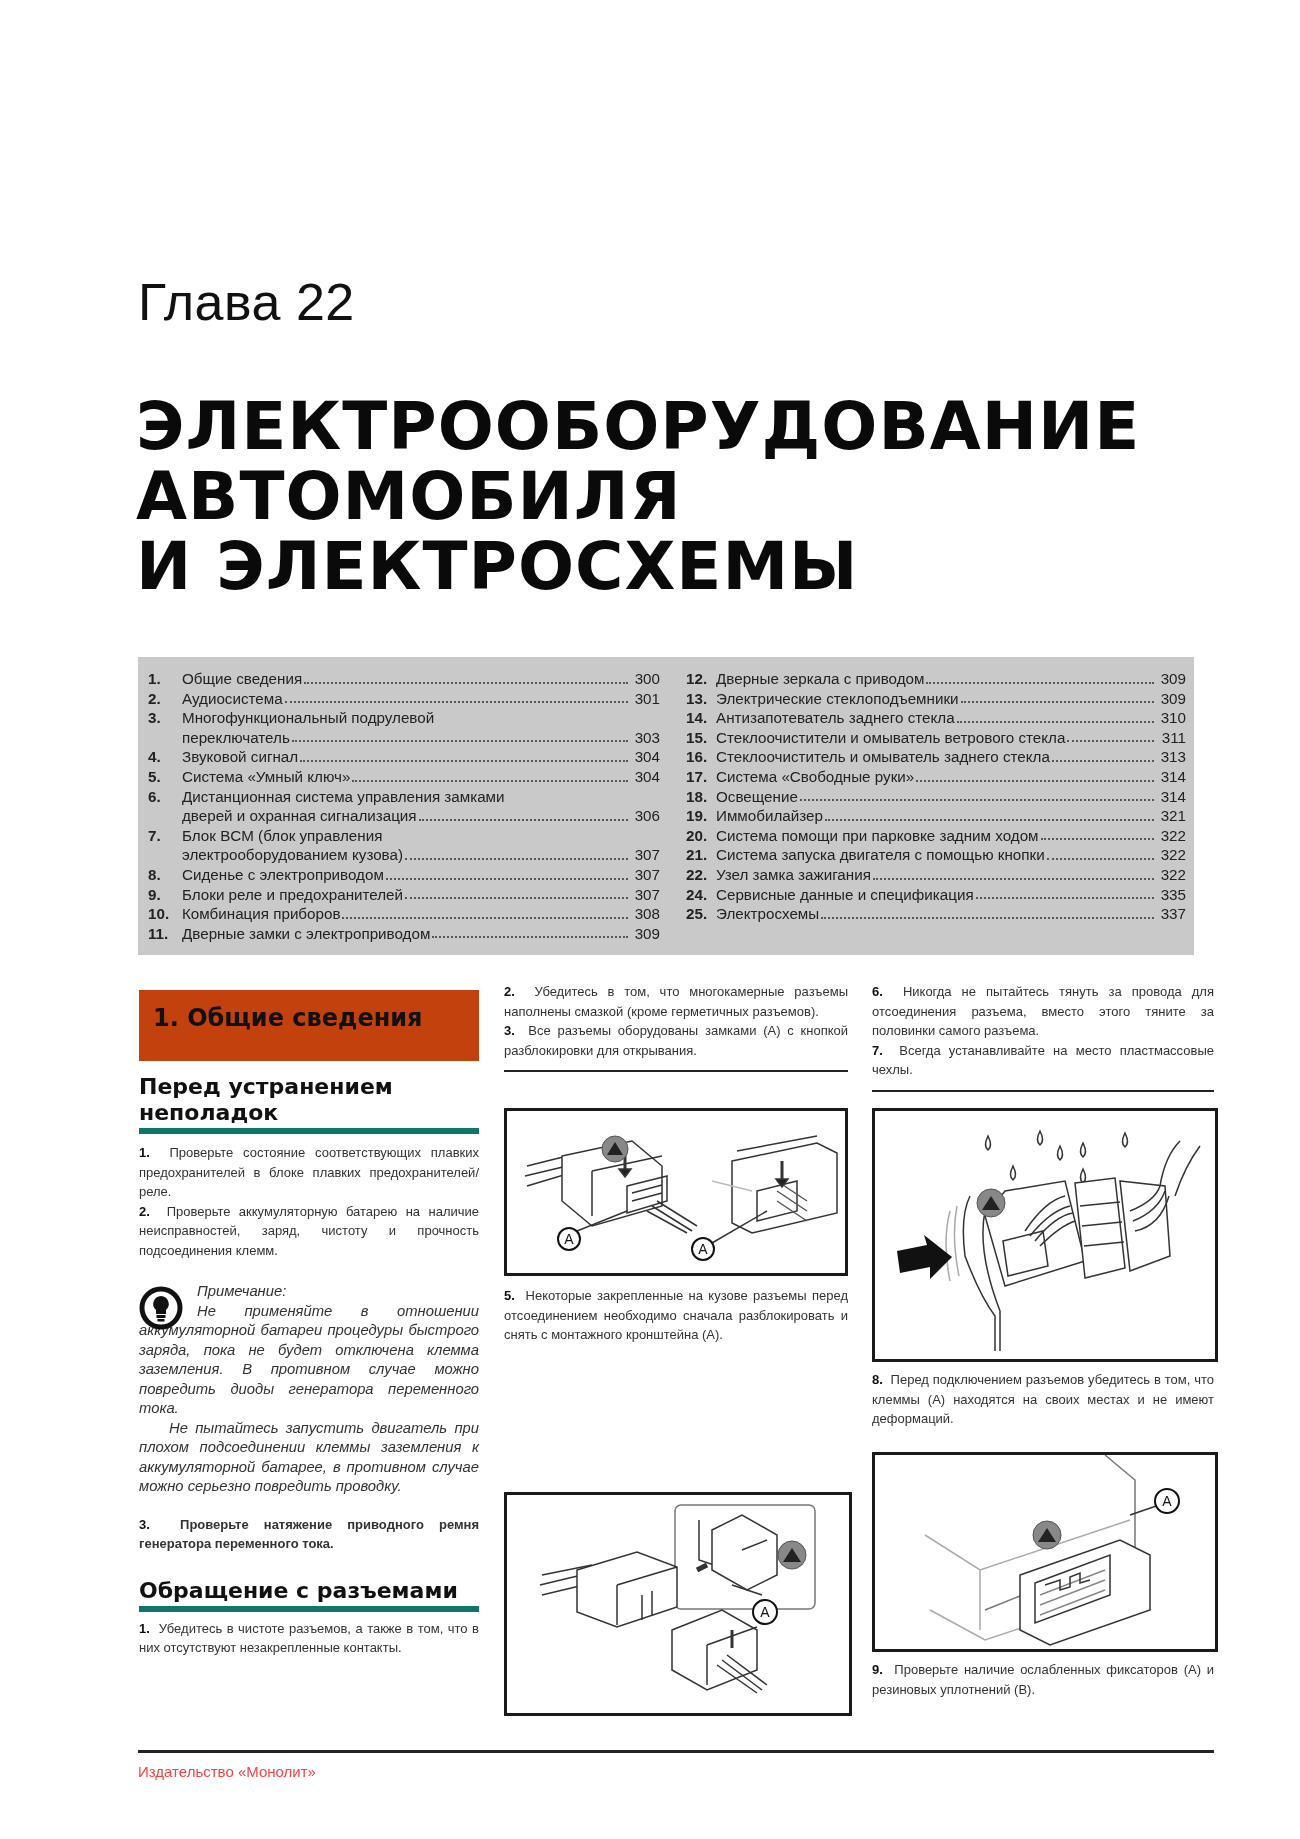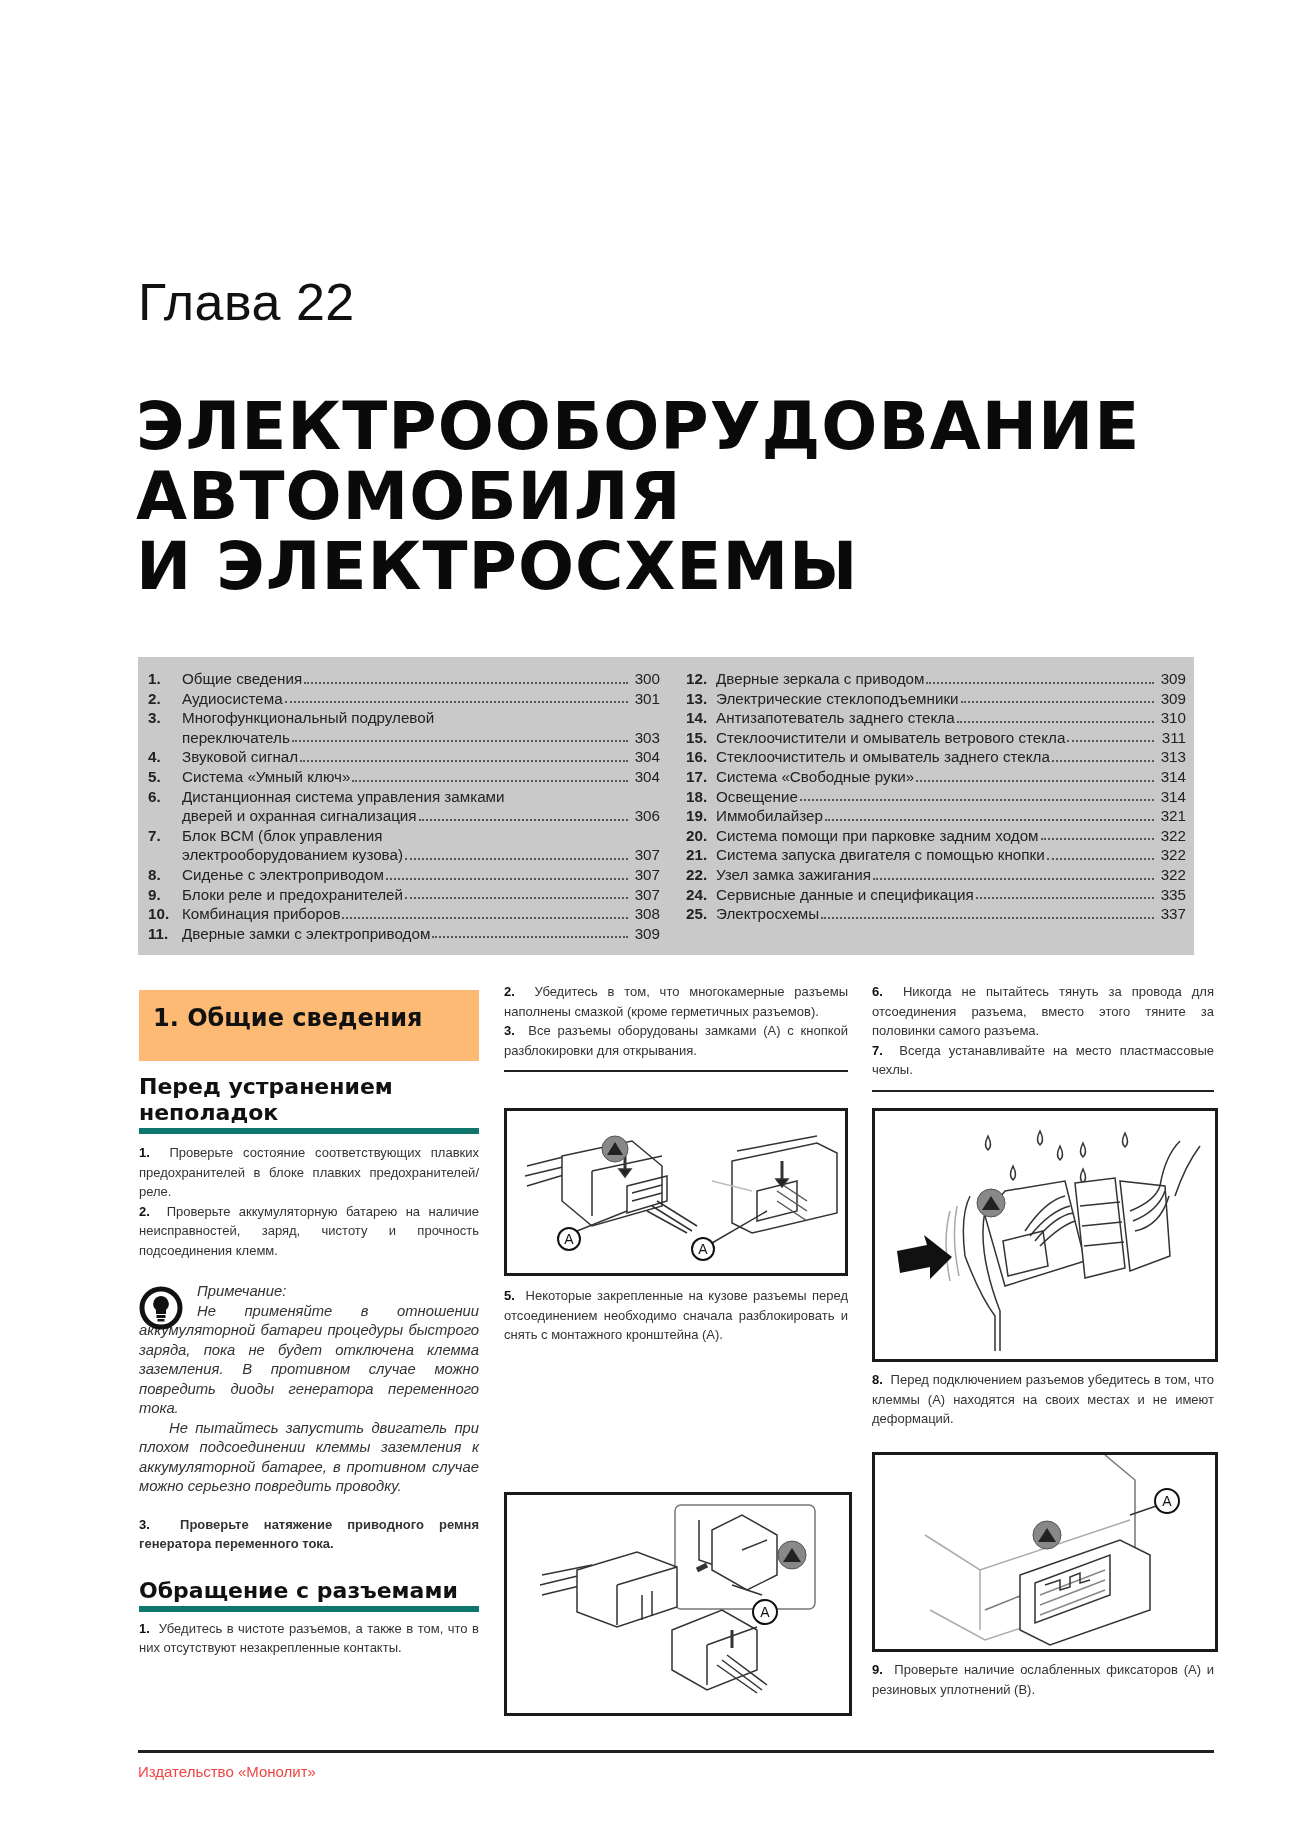--- a/index.html
+++ b/index.html
@@ -12,21 +12,21 @@
   .toc-col.left { left:10px; width:512px; }
   .toc-col.right { left:548px; width:500px; }
   .toc-item { display:flex; align-items:flex-end; }
   .toc-num { font-weight:700; width:34px; flex:none; }
   .toc-col.right .toc-num { width:30px; }
   .toc-text { flex:1; display:flex; align-items:flex-end; min-width:0; }
   .toc-label { white-space:nowrap; }
   .toc-dots { flex:1; border-bottom:2px dotted #555; margin:0 2px 5px 2px; min-width:6px; }
   .toc-page { flex:none; width:30px; text-align:right; }
   .toc-cont { padding-left:34px; }
-  .sec-header { left:139px; top:990px; width:340px; height:71px; background:#fdba74; }
+  .sec-header { left:139px; top:990px; width:340px; height:71px; background:#c2410c; }
   .sec-header span { position:absolute; left:14px; top:14px; font-size:24px; font-weight:700; color:#111; font-family:"DejaVu Sans", sans-serif; }
   .subhead { font-size:22px; font-weight:700; color:#111; line-height:26px; font-family:"DejaVu Sans", sans-serif; border-bottom:6px solid #0f766e; padding-bottom:2px; }
   .para { font-size:13px; line-height:19.5px; color:#333; text-align:justify; }
   .para b { color:#111; }
   .note-text { font-size:14.8px; line-height:19.5px; font-style:italic; color:#333; text-align:justify; }
   .rule { height:2px; background:#222; }
   .fig { border:3px solid #1a1a1a; background:#fff; }
   .footer-rule { left:138px; top:1750px; width:1076px; height:3px; background:#222; }
   .footer { left:138px; top:1763px; font-size:15px; color:#ef4444; }
   svg { display:block; }

